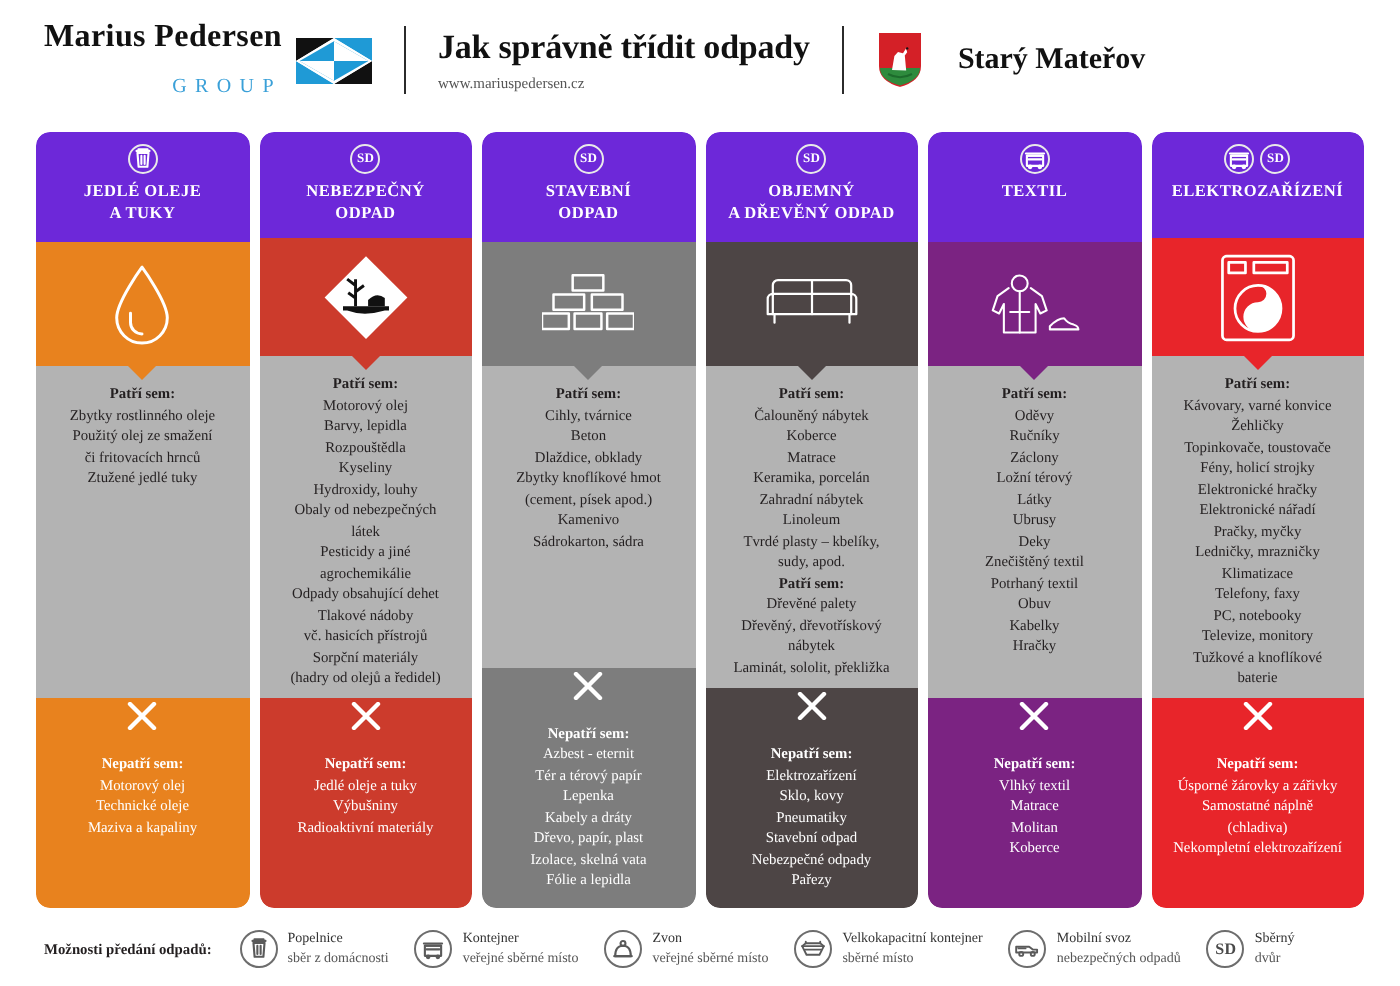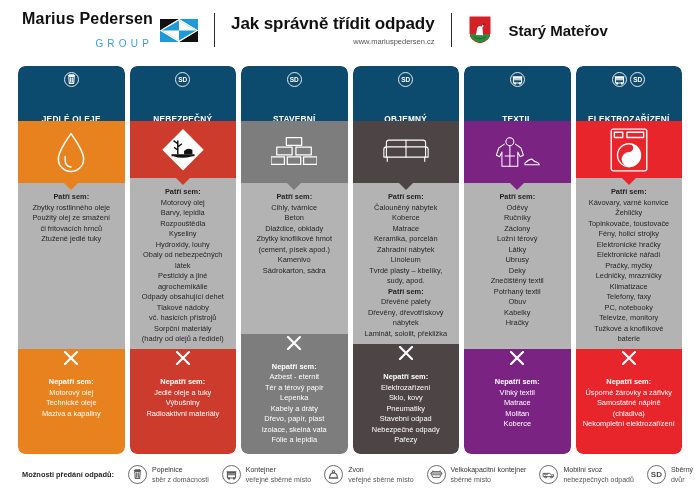--- a/index.html
+++ b/index.html
@@ -2,48 +2,48 @@
 <html><head>
 <meta charset="utf-8">
 <style>
   html,body{margin:0;padding:0;}
   body{
     width:700px;height:493px;overflow:hidden;
     background:#ffffff;
     font-family:"Liberation Sans", sans-serif;
     -webkit-font-smoothing:antialiased;
   }
-  .page{position:relative;width:700px;height:482px;}
+  .page{position:relative;width:700px;height:482px;font-family:Liberation Serif, serif;}
 
   
   .header{height:60px;display:flex;align-items:center;padding:0 22px;box-sizing:border-box;}
   .brand{display:flex;align-items:center;gap:7px;}
   .brand-text{line-height:1;}
   .brand-name{font-size:16px;font-weight:bold;color:#111;letter-spacing:.2px;white-space:nowrap;}
   .brand-group{font-size:10px;color:#3aa0d8;letter-spacing:4.2px;text-align:right;margin-top:12px;}
   .brand-logo{width:38px;height:23px;flex:0 0 auto;}
   .divider{width:1px;height:34px;background:#2b2b2b;margin:0 16px;}
-  .title-wrap{text-align:right;}
+  .title-wrap{text-align:left;}
   .main-title{font-size:17px;font-weight:bold;color:#111;white-space:nowrap;letter-spacing:-.1px;}
   .site-url{font-size:7.5px;color:#555;margin-top:3px;}
   .muni{display:flex;align-items:center;gap:17px;}
   .muni-name{font-size:15px;font-weight:bold;color:#111;white-space:nowrap;}
   .crest{width:24px;height:30px;flex:0 0 auto;}
 
   
   .grid{
     position:absolute;left:18px;top:66px;width:664px;height:388px;
     display:grid;grid-template-columns:repeat(6,1fr);gap:5px;
   }
   .col{display:flex;flex-direction:column;border-radius:7px;overflow:hidden;position:relative;}
 
   .col-head{
-    background:#0c4a6e;color:#fff;border-radius:7px 7px 0 0;
+    background:#6d28d9;color:#fff;border-radius:7px 7px 0 0;
     padding:6px 3px 7px;display:flex;flex-direction:column;align-items:center;
-    height:55px;box-sizing:border-box;gap:23px;
+    height:55px;box-sizing:border-box;
   }
   .badges{display:flex;gap:3px;justify-content:center;height:15px;margin-bottom:4px;}
   .badge{width:15px;height:15px;border-radius:50%;border:1px solid #e9e9e9;display:flex;align-items:center;justify-content:center;box-sizing:border-box;}
   .badge svg{display:block;}
   .badge-sd{font-size:6.5px;font-weight:bold;color:#fff;letter-spacing:.1px;}
   .col-title{
     font-size:8.3px;font-weight:bold;text-align:center;line-height:1.28;
     letter-spacing:.25px;text-transform:uppercase;
   }
 

